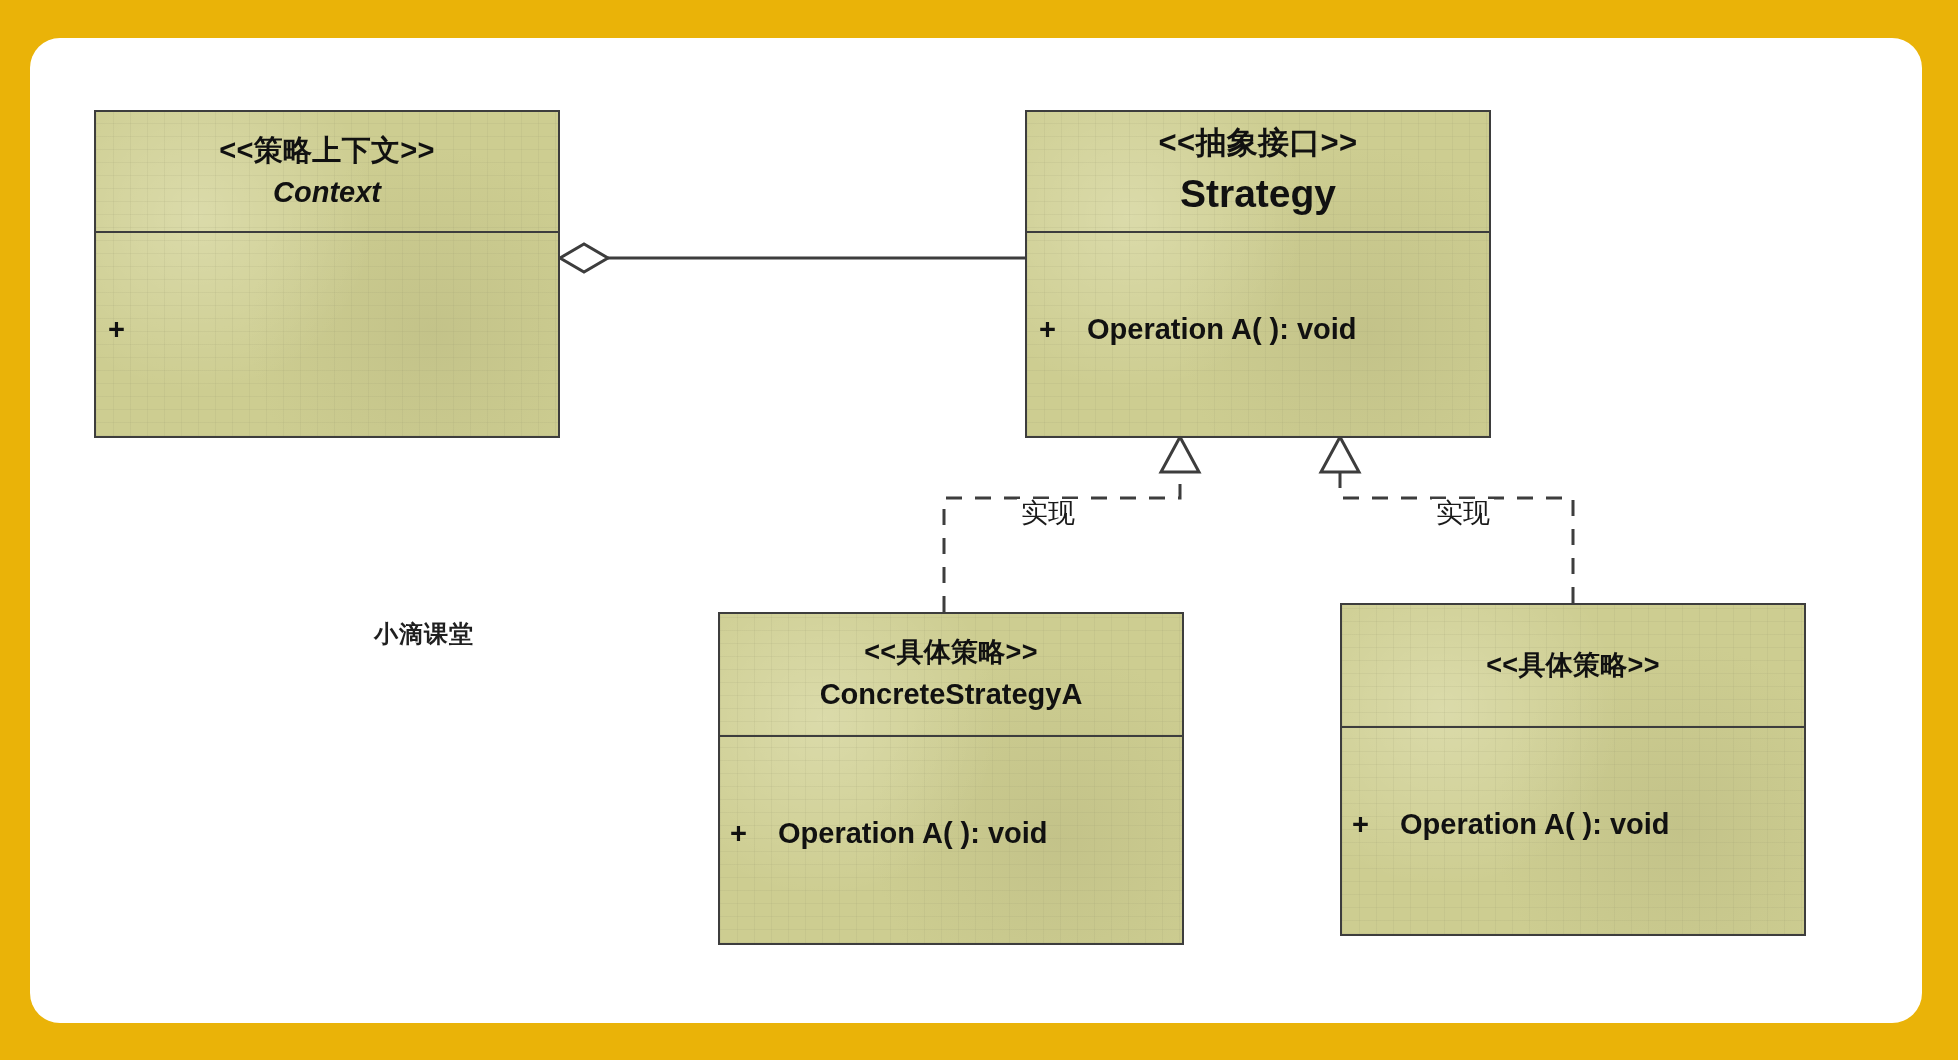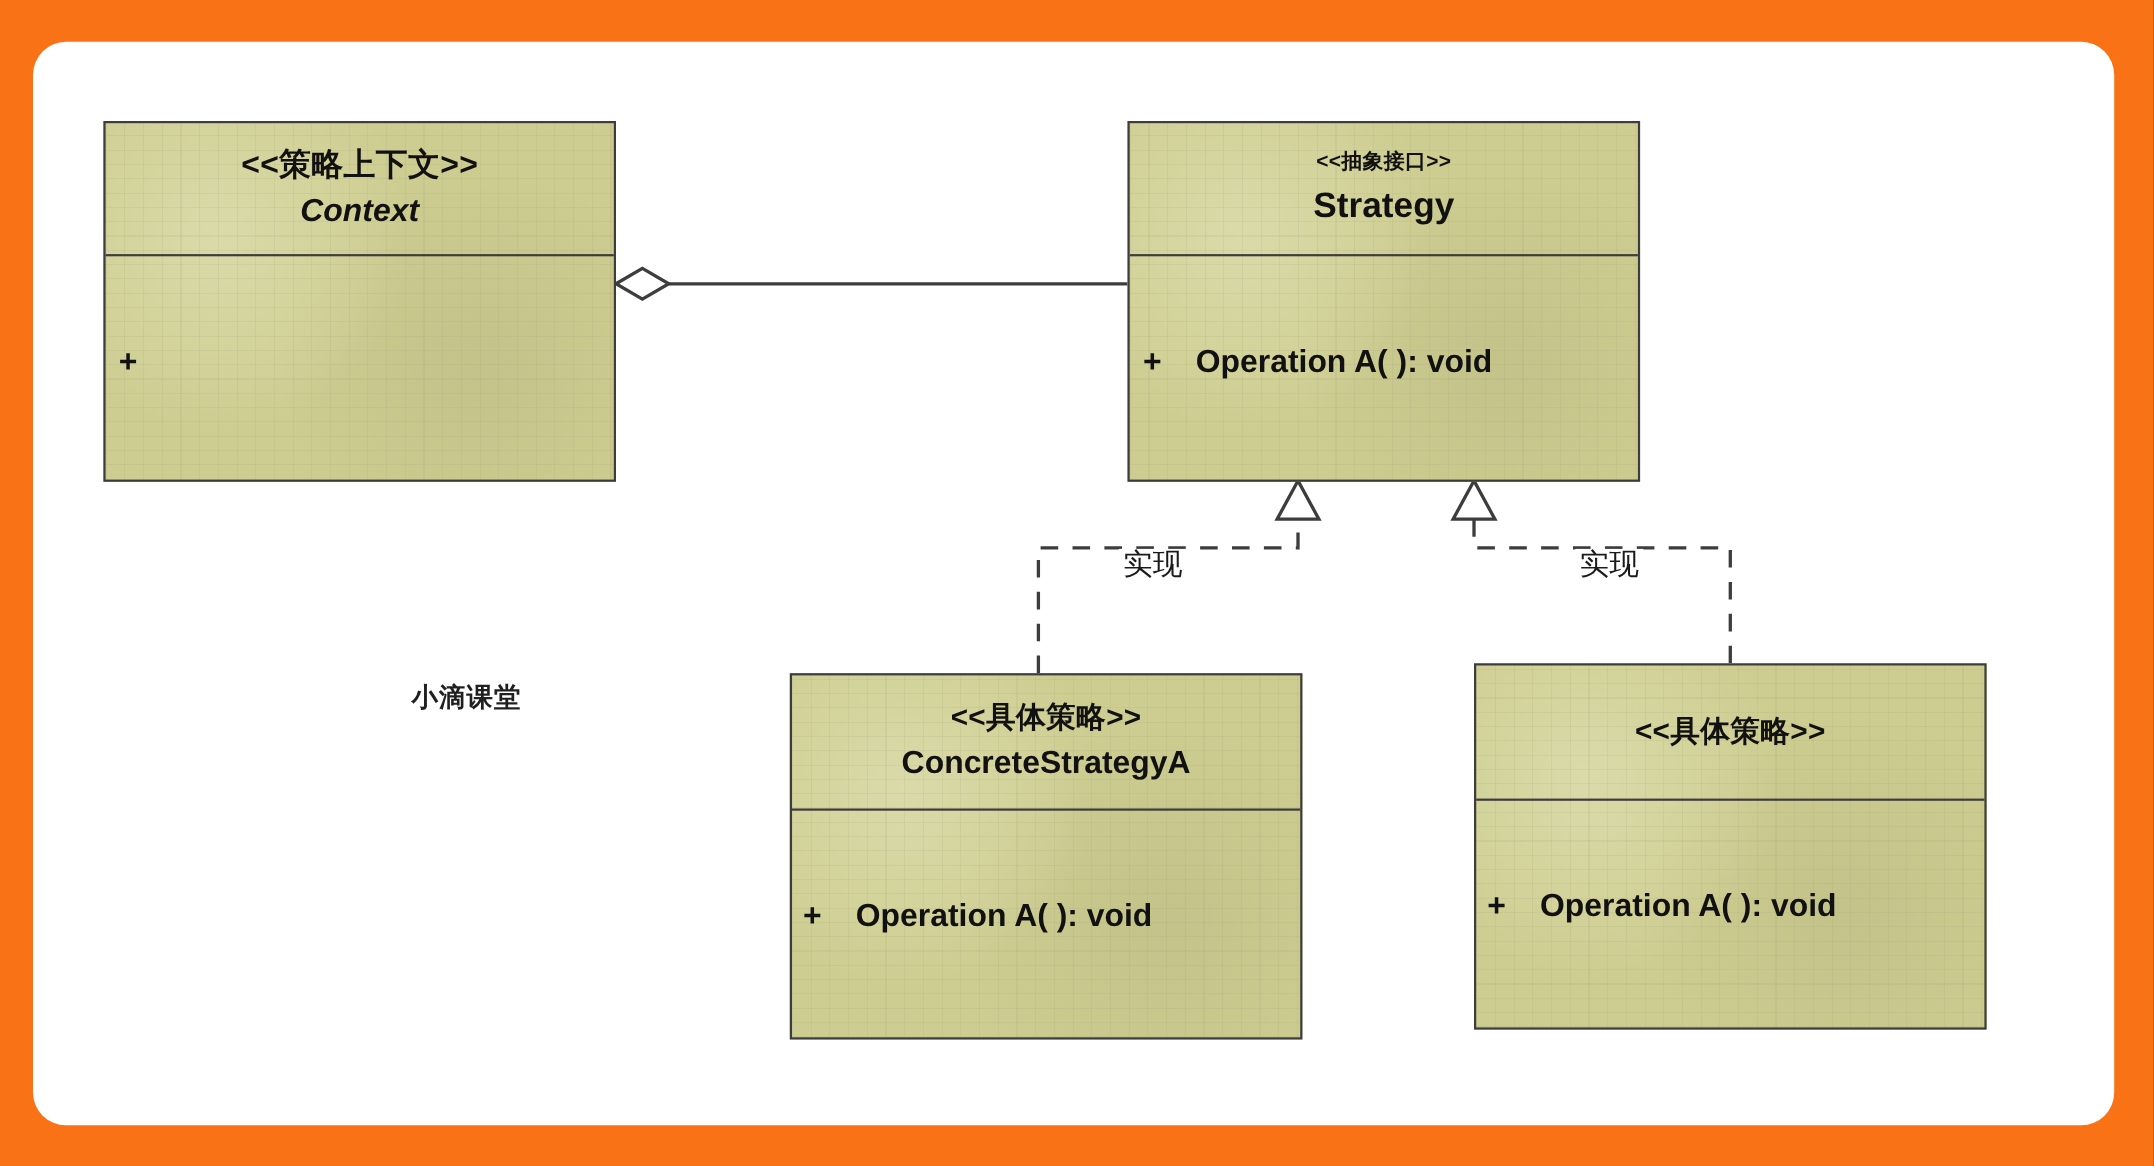--- a/index.html
+++ b/index.html
@@ -11,21 +11,21 @@
     width: 1958px;
     height: 1060px;
     overflow: hidden;
     font-family: "Liberation Sans", "DejaVu Sans", sans-serif;
   }
 
   #canvas {
     position: relative;
     width: 1958px;
     height: 1060px;
-    background: #f97316;
+    background: #eab308;
   }
 
   
   #paper {
     position: absolute;
     left: 30px;
     top: 38px;
     width: 1892px;
     height: 985px;
     background: #ffffff;
@@ -95,22 +95,22 @@
 
   
   #box-context      { left: 94px;   top: 110px;  width: 466px; height: 328px; }
   #box-context  .uml-header { height: 121px; }
   #box-context  .uml-stereotype { font-size: 29px; }
   #box-context  .uml-classname  { font-size: 29px; font-style: italic; }
   #box-context  .uml-member     { left: 12px; top: 80px; font-size: 29px; }
 
   #box-strategy     { left: 1025px; top: 110px;  width: 466px; height: 328px; }
   #box-strategy .uml-header { height: 121px; }
-  #box-strategy .uml-stereotype { font-size: 19px; }
-  #box-strategy .uml-classname  { font-size: 32px; }
+  #box-strategy .uml-stereotype { font-size: 31px; }
+  #box-strategy .uml-classname  { font-size: 39px; }
   #box-strategy .uml-member     { left: 12px; top: 80px; font-size: 29px; }
 
   #box-concrete-a   { left: 718px;  top: 612px;  width: 466px; height: 333px; }
   #box-concrete-a .uml-header { height: 123px; }
   #box-concrete-a .uml-stereotype { font-size: 27px; }
   #box-concrete-a .uml-classname  { font-size: 29px; text-align: center; }
   #box-concrete-a .uml-member     { left: 10px; top: 80px; font-size: 29px; }
 
   #box-concrete-b   { left: 1340px; top: 603px;  width: 466px; height: 333px; }
   #box-concrete-b .uml-header { height: 123px; }

